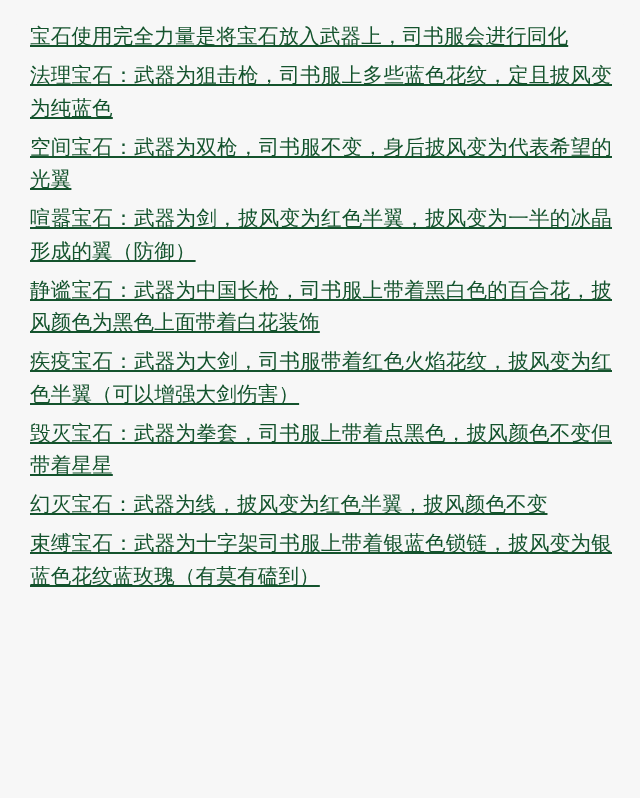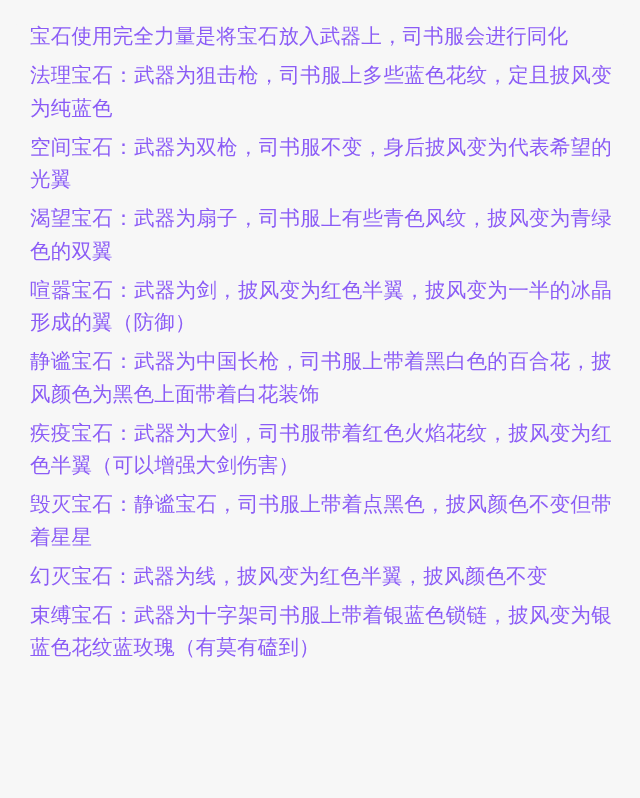--- a/index.html
+++ b/index.html
@@ -26,42 +26,42 @@
     background: #f7f7f7;
     border-radius: 10px;
     padding: 2px 12px 2px 14px;
     display: flex;
     flex-direction: column;
     justify-content: flex-start;
   }
   .para {
     font-size: 20.5px;
     line-height: 32.5px;
-    color: #8b5cf6;
+    color: #14532d;
     letter-spacing: 0.2px;
     margin: 0 0 6.5px 0;
     text-align: justify;
     text-justify: inter-character;
     word-break: break-all;
     font-weight: 400;
+    text-decoration: underline;
   }
   .para:last-child {
     margin-bottom: 0;
   }
 </style>
 </head>
 <body>
 
 <div class="page">
   <div class="card">
     <p class="para">宝石使用完全力量是将宝石放入武器上，司书服会进行同化</p>
     <p class="para">法理宝石：武器为狙击枪，司书服上多些蓝色花纹，定且披风变为纯蓝色</p>
     <p class="para">空间宝石：武器为双枪，司书服不变，身后披风变为代表希望的光翼</p>
-    <p class="para">渴望宝石：武器为扇子，司书服上有些青色风纹，披风变为青绿色的双翼</p>
     <p class="para">喧嚣宝石：武器为剑，披风变为红色半翼，披风变为一半的冰晶形成的翼（防御）</p>
     <p class="para">静谧宝石：武器为中国长枪，司书服上带着黑白色的百合花，披风颜色为黑色上面带着白花装饰</p>
     <p class="para">疾疫宝石：武器为大剑，司书服带着红色火焰花纹，披风变为红色半翼（可以增强大剑伤害）</p>
-    <p class="para">毁灭宝石：静谧宝石，司书服上带着点黑色，披风颜色不变但带着星星</p>
+    <p class="para">毁灭宝石：武器为拳套，司书服上带着点黑色，披风颜色不变但带着星星</p>
     <p class="para">幻灭宝石：武器为线，披风变为红色半翼，披风颜色不变</p>
     <p class="para">束缚宝石：武器为十字架司书服上带着银蓝色锁链，披风变为银蓝色花纹蓝玫瑰（有莫有磕到）</p>
 
   </div>
 </div>
 
 </body></html>

